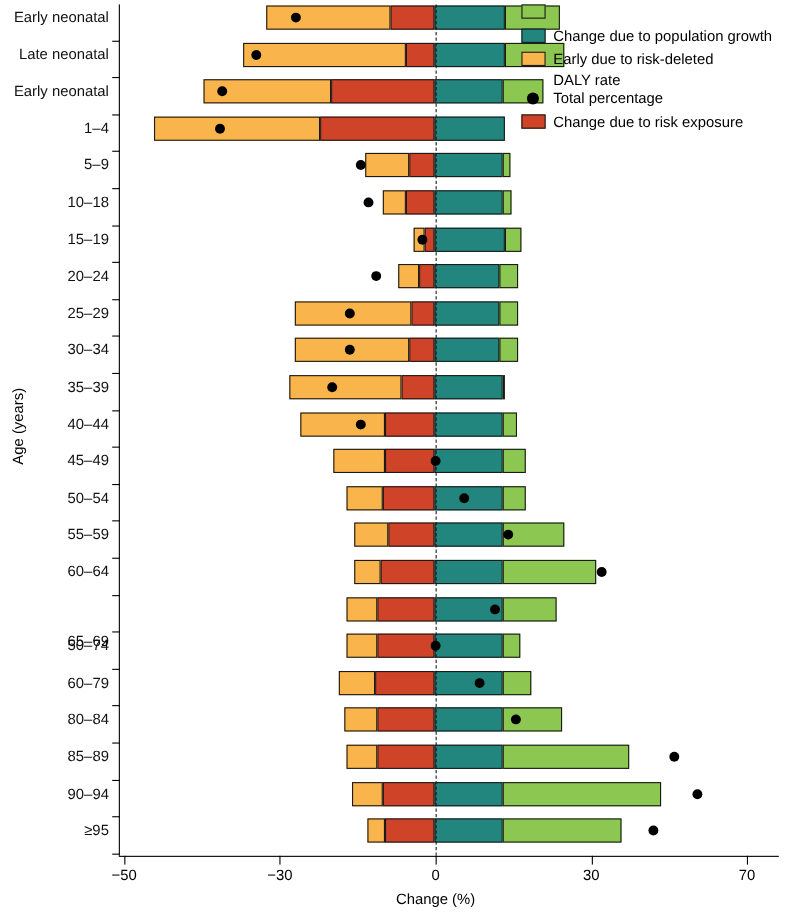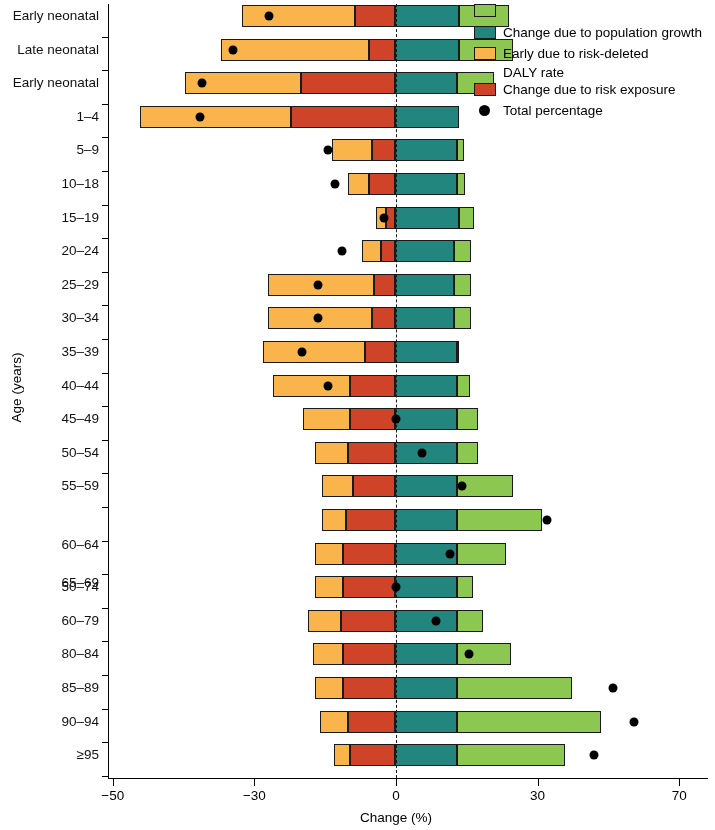--- a/index.html
+++ b/index.html
@@ -134,21 +134,21 @@
       <div class="ylabel" style="top: 177px;">10–18</div>
       <div class="ylabel" style="top: 210.6px;">15–19</div>
       <div class="ylabel" style="top: 244.2px;">20–24</div>
       <div class="ylabel" style="top: 277.8px;">25–29</div>
       <div class="ylabel" style="top: 311.4px;">30–34</div>
       <div class="ylabel" style="top: 345px;">35–39</div>
       <div class="ylabel" style="top: 378.6px;">40–44</div>
       <div class="ylabel" style="top: 412.2px;">45–49</div>
       <div class="ylabel" style="top: 445.8px;">50–54</div>
       <div class="ylabel" style="top: 479.4px;">55–59</div>
-      <div class="ylabel" style="top: 538px;">60–64</div>
+      <div class="ylabel" style="top: 513px;">60–64</div>
       <div class="ylabel" style="top: 576px; padding-left: 26px;">65–69</div>
       <div class="ylabel" style="top: 580.2px;">50–74</div>
       <div class="ylabel" style="top: 613.8px;">60–79</div>
       <div class="ylabel" style="top: 647.4px;">80–84</div>
       <div class="ylabel" style="top: 681px;">85–89</div>
       <div class="ylabel" style="top: 714.6px;">90–94</div>
       <div class="ylabel" style="top: 748.2px;">≥95</div>
     </div>
   <div class="ytitle">Age (years)</div>
 
@@ -368,26 +368,26 @@
       </div>
       <div>
         <div class="legend-row">
           <div class="swatch" style="background: rgb(249, 180, 76);"></div>
           <div class="legend-label">Early due to risk-deleted</div>
         </div>
         <div class="legend-cont">DALY rate</div>
       </div>
       <div>
         <div class="legend-row">
+          <div class="swatch-dot"></div>
+          <div class="legend-label">Total percentage</div>
+        </div>
+      </div>
+      <div>
+        <div class="legend-row">
           <div class="swatch" style="background: rgb(207, 68, 40);"></div>
           <div class="legend-label">Change due to risk exposure</div>
         </div>
       </div>
-      <div>
-        <div class="legend-row">
-          <div class="swatch-dot"></div>
-          <div class="legend-label">Total percentage</div>
-        </div>
-      </div>
     </div>
 
 <div class="zeroline" style="left: 396px;"></div>
   </div>
 
 </body></html>

